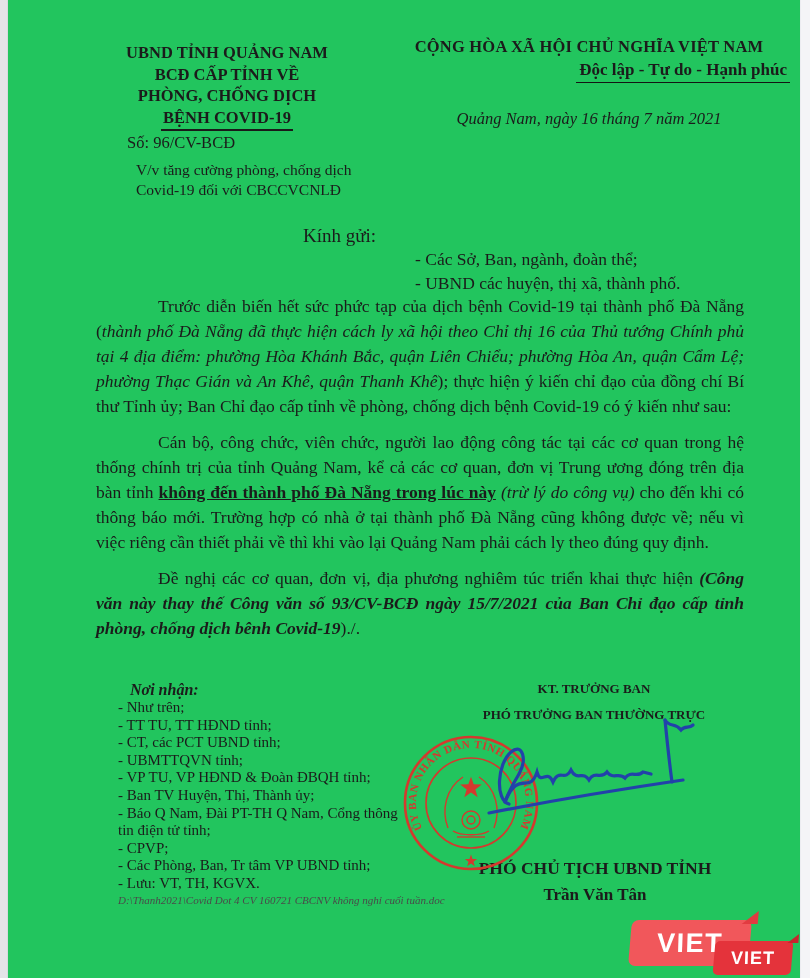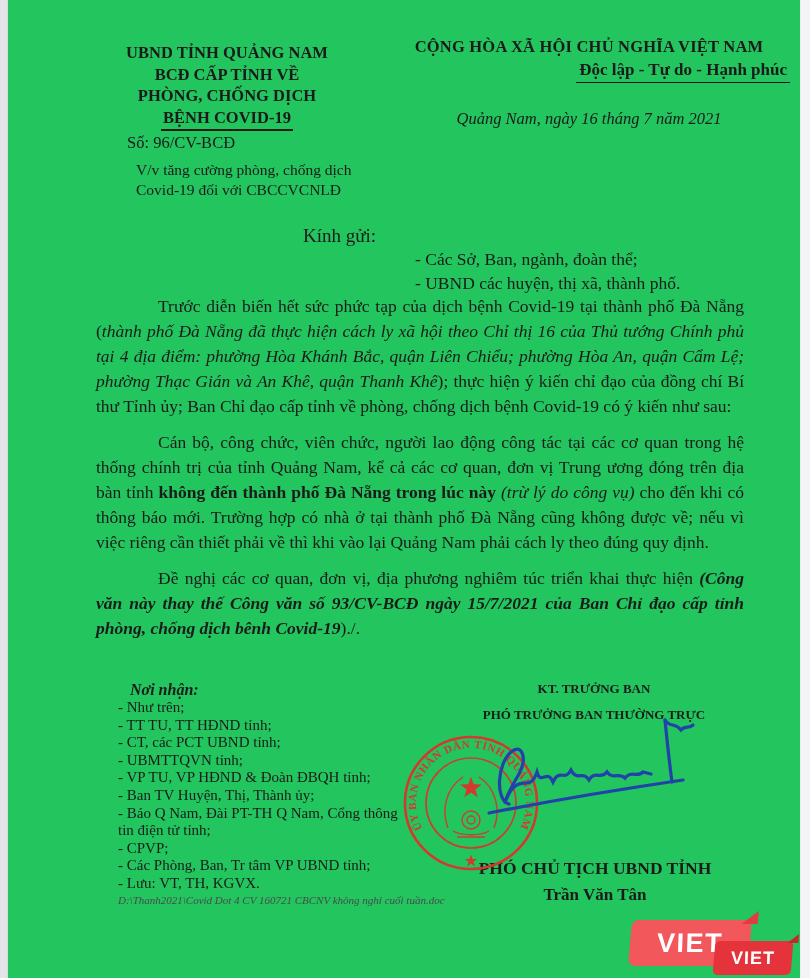--- a/index.html
+++ b/index.html
@@ -27,21 +27,21 @@
 
   
   .salutation { position:absolute; left:303px; top:225px; font-size:19px; }
   .recipients { position:absolute; left:387px; top:247px; font-size:17.5px; line-height:24px;margin-left:28px; }
 
   
   .body-text { position:absolute; left:96px; top:294px; width:648px;
                font-size:17.5px; line-height:25px; text-align:justify; }
   .body-text p { margin:0 0 11px; text-indent:62px; }
   .seg-italic { font-style:italic; }
-  .seg-bold { font-weight:bold; }
+  .seg-bold { font-weight:bold;text-decoration:underline; }
   .seg-bolditalic { font-weight:bold; font-style:italic; }
 
   
   .sig-title { position:absolute; left:398px; top:676px; width:392px; text-align:center;
                font-weight:bold; font-size:13px; line-height:26px; }
   .stamp { position:absolute; left:400px; top:730px; z-index:1; }
   .sig-scrawl { position:absolute; left:473px; top:710px; z-index:2; }
   .sig-position { position:absolute; left:398px; top:858px; width:394px;
                   text-align:center; font-weight:bold; font-size:17.5px; }
   .sig-name { margin-top:6px; font-size:17px; }

